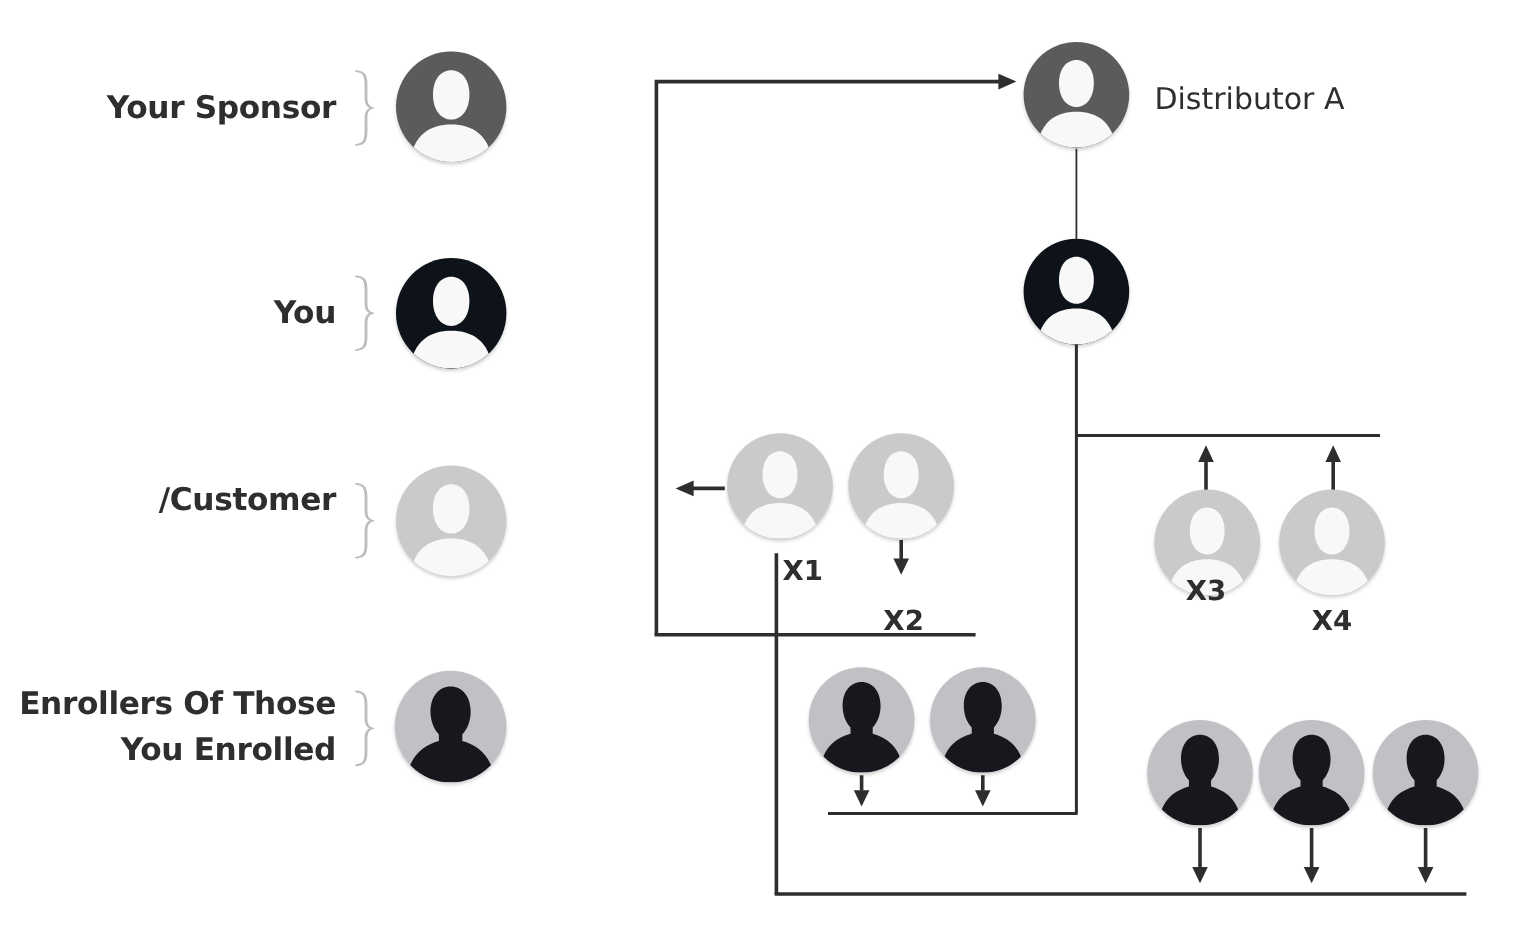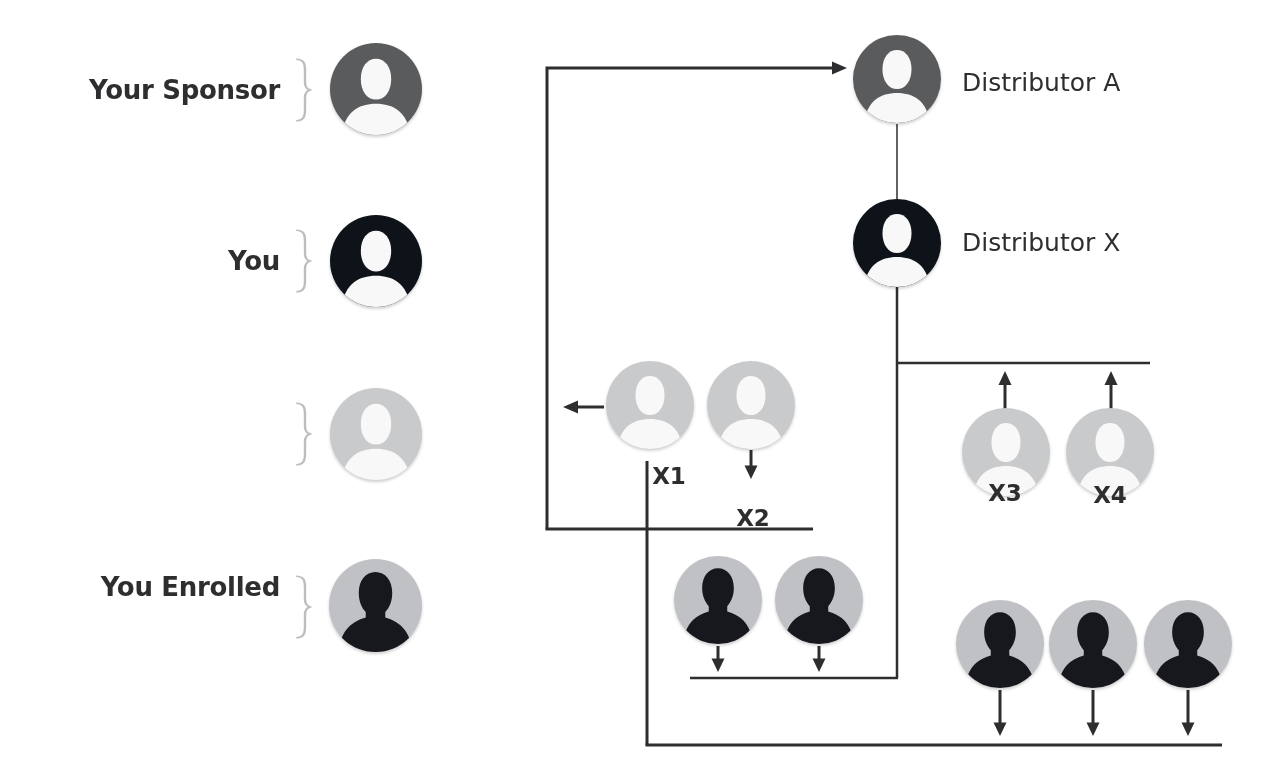--- a/index.html
+++ b/index.html
@@ -138,31 +138,33 @@
   <svg class="brace" style="left:294px;top:229px;" viewBox="0 0 18 100" preserveAspectRatio="none">
     <path d="M3,2 C10,3 11,9 11,20 L11,38 C11,45 12.5,48.5 16,50 C12.5,51.5 11,55 11,62 L11,80 C11,91 10,97 3,98"></path>
   </svg>
   <div class="avatar you" style="left:330px;top:215px;width:92px;height:92px;">
     <svg viewBox="0 0 100 100">
         <use href="#p-slim"></use>
       </svg>
   </div>
 
   <div class="legend-label" style="top:398px;">
+    <div>/Customer</div>
   </div>
   <svg class="brace" style="left:294px;top:402px;" viewBox="0 0 18 100" preserveAspectRatio="none">
     <path d="M3,2 C10,3 11,9 11,20 L11,38 C11,45 12.5,48.5 16,50 C12.5,51.5 11,55 11,62 L11,80 C11,91 10,97 3,98"></path>
   </svg>
   <div class="avatar customer" style="left:330px;top:388px;width:92px;height:92px;">
     <svg viewBox="0 0 100 100">
         <use href="#p-slim"></use>
       </svg>
   </div>
 
   <div class="legend-label" style="top:568px;">
+    <div>Enrollers Of Those</div>
     <div>You Enrolled</div>
   </div>
   <svg class="brace" style="left:294px;top:575px;" viewBox="0 0 18 100" preserveAspectRatio="none">
     <path d="M3,2 C10,3 11,9 11,20 L11,38 C11,45 12.5,48.5 16,50 C12.5,51.5 11,55 11,62 L11,80 C11,91 10,97 3,98"></path>
   </svg>
   <div class="avatar enrolled" style="left:329px;top:559px;width:93px;height:93px;">
     <svg viewBox="0 0 100 100">
         <use href="#p-broad"></use>
       </svg>
   </div>
@@ -172,21 +174,20 @@
         <use href="#p-slim"></use>
       </svg>
   </div>
   <div class="node-label" style="left:962px;top:68px;">Distributor A</div>
 
   <div class="avatar you" style="left:853px;top:199px;width:88px;height:88px;">
     <svg viewBox="0 0 100 100">
         <use href="#p-slim"></use>
       </svg>
   </div>
-  <div class="node-label" style="left:962px;top:228px;">Distributor X</div>
 
   <div class="avatar customer" style="left:606px;top:361px;width:88px;height:88px;">
     <svg viewBox="0 0 100 100">
         <use href="#p-slim"></use>
       </svg>
   </div>
   <div class="x-label" style="left:647px;top:463px;">X1</div>
 
   <div class="avatar customer" style="left:707px;top:361px;width:88px;height:88px;">
     <svg viewBox="0 0 100 100">
@@ -200,21 +201,21 @@
         <use href="#p-slim"></use>
       </svg>
   </div>
   <div class="x-label" style="left:983px;top:480px;">X3</div>
 
   <div class="avatar customer" style="left:1066px;top:408px;width:88px;height:88px;">
     <svg viewBox="0 0 100 100">
         <use href="#p-slim"></use>
       </svg>
   </div>
-  <div class="x-label" style="left:1088px;top:482px;">X4</div>
+  <div class="x-label" style="left:1088px;top:505px;">X4</div>
 
   <div class="avatar enrolled" style="left:674px;top:556px;width:88px;height:88px;">
     <svg viewBox="0 0 100 100">
         <use href="#p-broad"></use>
       </svg>
   </div>
   <div class="avatar enrolled" style="left:775px;top:556px;width:88px;height:88px;">
     <svg viewBox="0 0 100 100">
         <use href="#p-broad"></use>
       </svg>

